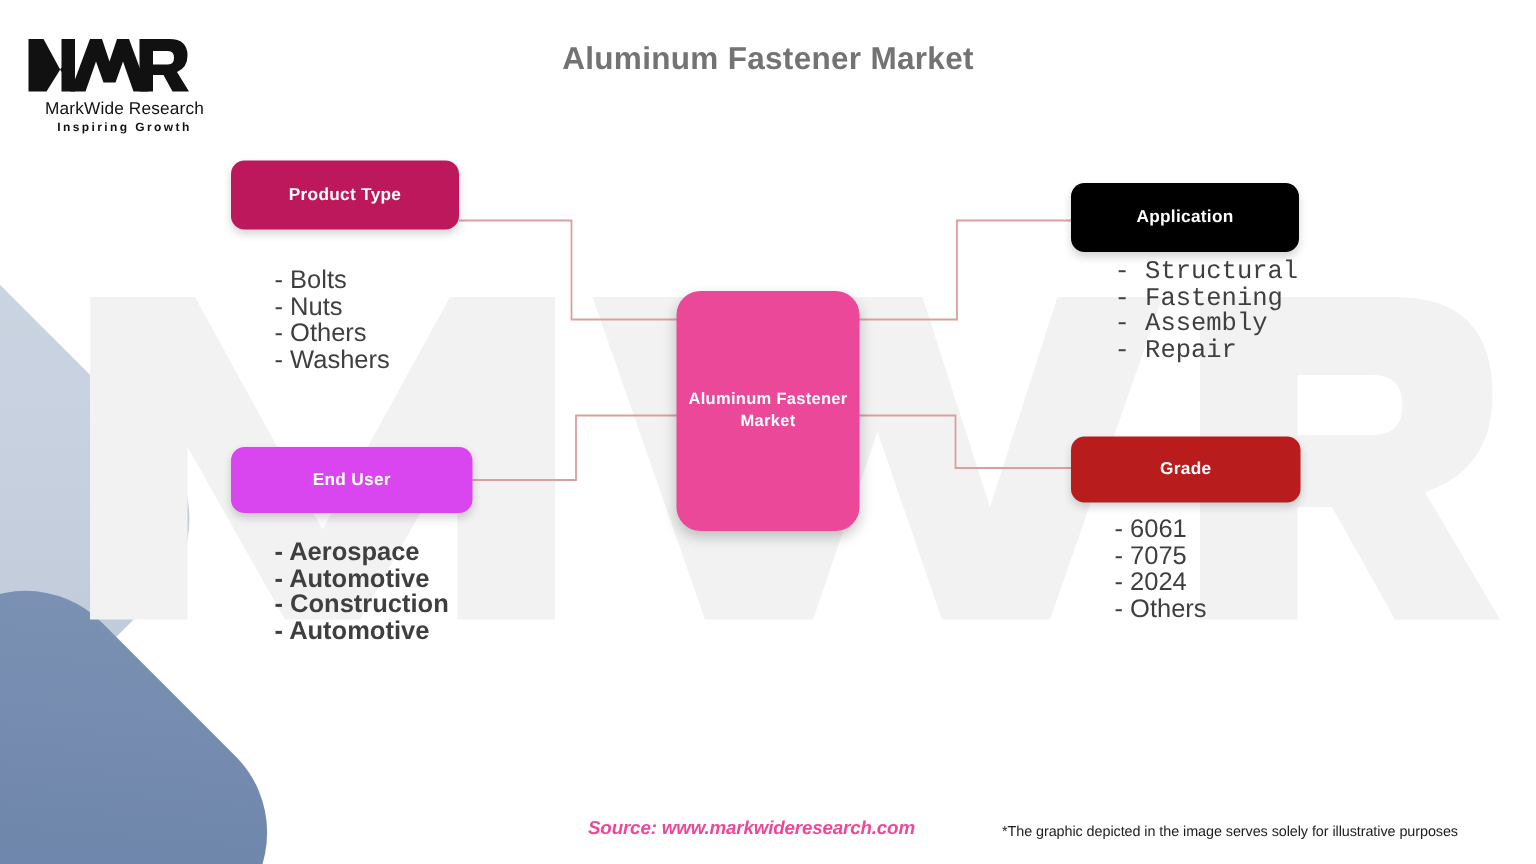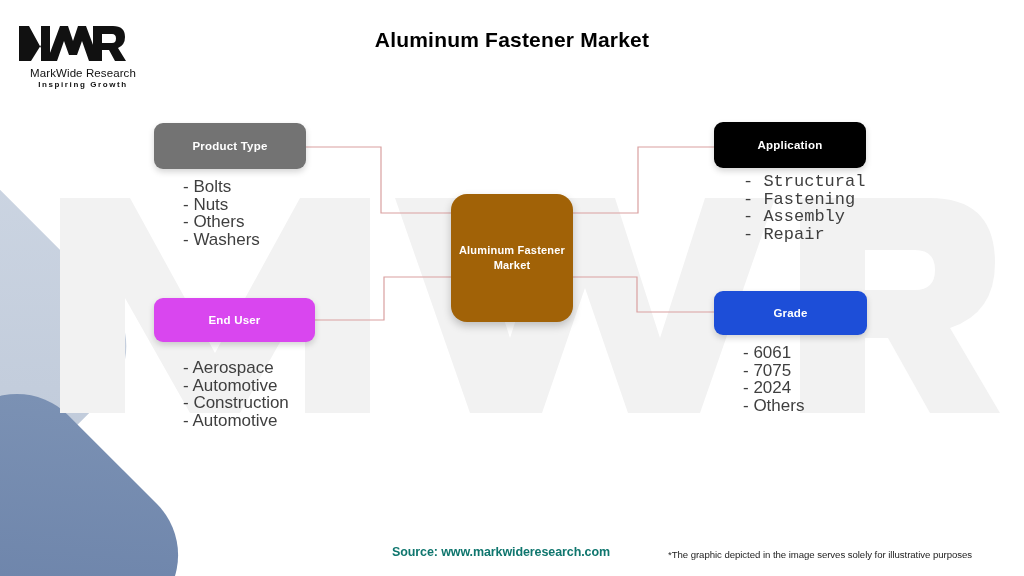--- a/index.html
+++ b/index.html
@@ -78,21 +78,21 @@
 
   
   #page-title {
     position: absolute;
     left: 0;
     top: 28px;
     width: 1024px;
     text-align: center;
     font-size: 21px;
     font-weight: bold;
-    color: #000000;
+    color: #737373;
     letter-spacing: .2px;
   }
 
   
   #connectors {
     position: absolute;
     left: 0;
     top: 0;
     width: 1024px;
     height: 576px;
@@ -106,69 +106,70 @@
     display: flex;
     align-items: center;
     justify-content: center;
     color: #ffffff;
     font-size: 11.5px;
     font-weight: bold;
     letter-spacing: .2px;
     box-shadow: 0 3px 6px rgba(0,0,0,0.17);
   }
   #node-product-type {
-    left: 154px; top: 123px; width: 152px; height: 46px;
-    background: #737373;
+    left: 154px; top: 107px; width: 152px; height: 46px;
+    background: #be185d;
   }
   #node-application {
     left: 714px; top: 122px; width: 152px; height: 46px;
     background: #000000;
   }
   #node-end-user {
     left: 154px; top: 298px; width: 161px; height: 44px;
     background: #d946ef;
   }
   #node-grade {
     left: 714px; top: 291px; width: 153px; height: 44px;
-    background: #1d4ed8;
+    background: #b91c1c;
   }
   #node-center {
-    left: 451px; top: 194px; width: 122px; height: 128px;
-    background: #a16207;
+    left: 451px; top: 194px; width: 122px; height: 160px;
+    background: #ec4899;
     border-radius: 16px;
     flex-direction: column;
     line-height: 1.38;
     text-align: center;
     font-size: 11px;
     box-shadow: 0 4px 9px rgba(0,0,0,0.22);
   }
 
   
   .item-list {
     position: absolute;
     font-size: 17px;
     color: #3f3f3f;
     line-height: 17.5px;
     white-space: nowrap;
   }
   #items-product-type { left: 183px; top: 178px; }
   #items-application  { left: 743px; top: 173px; font-family: Liberation Mono, monospace; }
-  #items-end-user     { left: 183px; top: 359px; }
+  #items-end-user     { left: 183px; top: 359px; font-weight: bold; }
   #items-grade        { left: 743px; top: 344px; }
   .item-list div { }
 
   
   #footer-source {
     position: absolute;
     left: 392px;
     top: 545px;
     font-size: 12.5px;
     font-weight: bold;
-    color: #0f766e;
+    color: #ec4899;
     letter-spacing: -.1px;
+    font-style: italic;
   }
   #footer-disclaimer {
     position: absolute;
     left: 668px;
     top: 549px;
     font-size: 9.6px;
     color: #1c1c1c;
     letter-spacing: -.05px;
   }
 </style>

